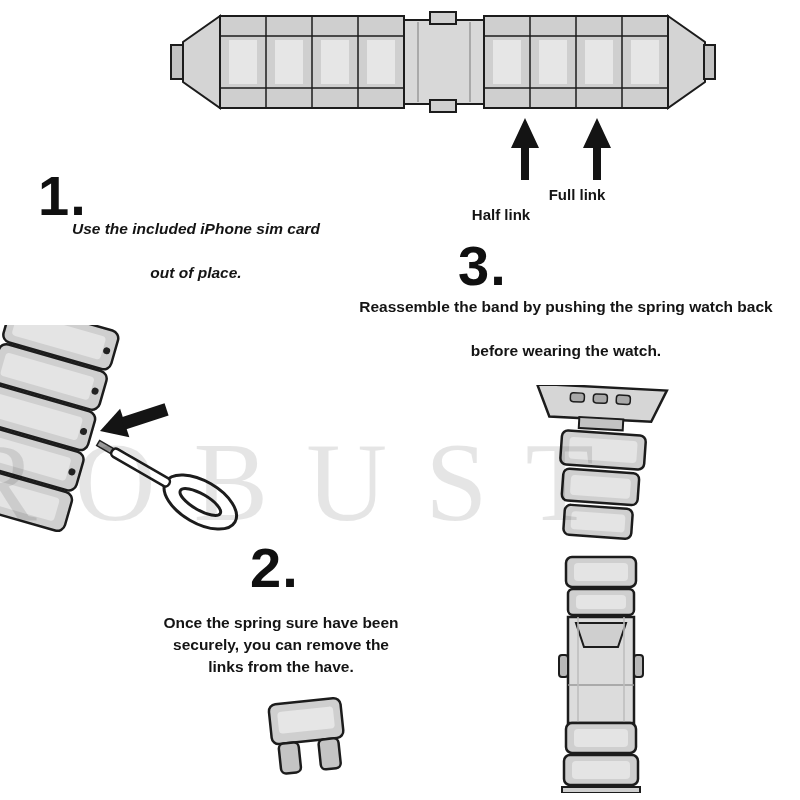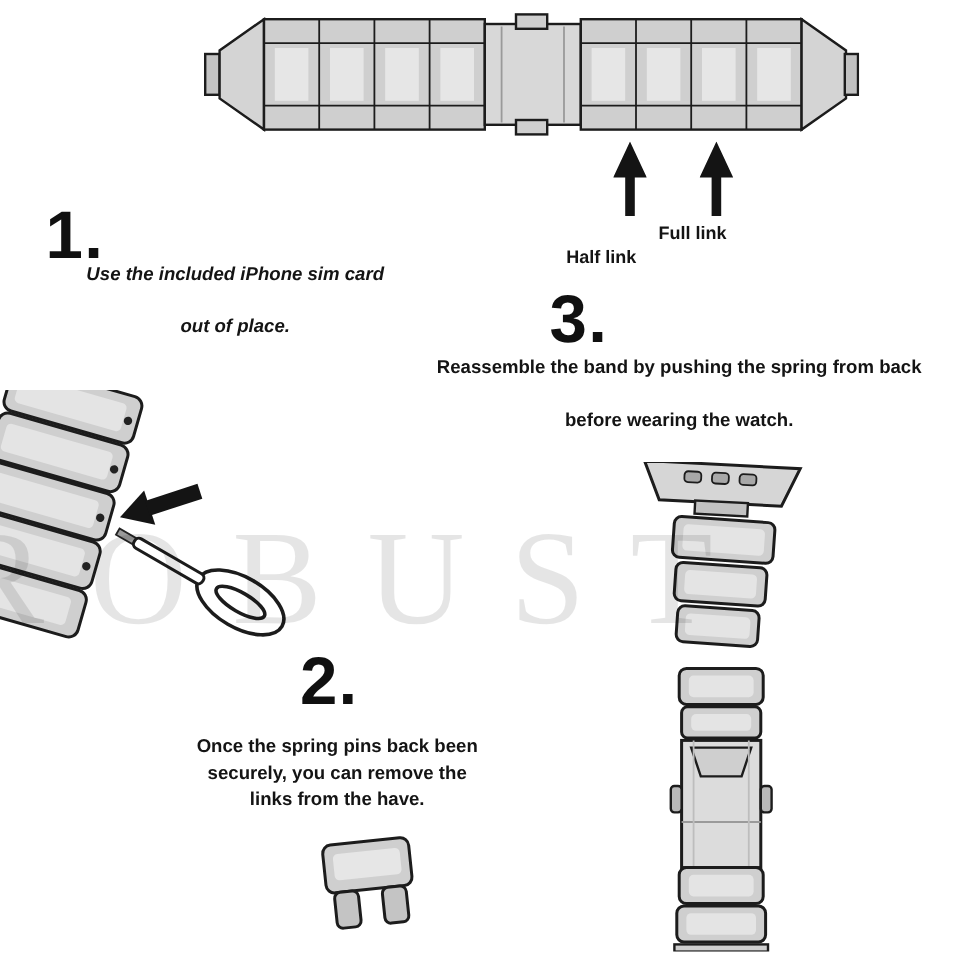--- a/index.html
+++ b/index.html
@@ -113,21 +113,21 @@
 
   <div class="abs step-number" style="left:38px; top:163px;">1.</div>
   <div class="abs step-text" style="left:50px; top:218px; width:292px;font-style:italic;">
     <span>Use the included iPhone sim card</span><br>
     <br>
     <span>out of place.</span>
   </div>
 
   <div class="abs step-number" style="left:458px; top:233px;">3.</div>
   <div class="abs step-text" style="left:340px; top:296px; width:452px;">
-    <span>Reassemble the band by pushing the spring from back</span><br>
+    <span>Reassemble the band by pushing the spring watch back</span><br>
     <br>
     <span>before wearing the watch.</span>
   </div>
 
   <svg class="abs" style="left:0px; top:325px;" width="280" height="235" viewBox="0 0 280 235">
     <g transform="rotate(16 50 100)">
       <g>
         <rect x="-20" y="-8" width="112" height="40" rx="8" fill="#cfcfcf" stroke="#1c1c1c" stroke-width="2.5"></rect>
         <rect x="-12" y="0" width="92" height="24" rx="4" fill="#e4e4e4"></rect>
         <rect x="-20" y="34" width="112" height="40" rx="8" fill="#cfcfcf" stroke="#1c1c1c" stroke-width="2.5"></rect>
@@ -157,21 +157,21 @@
       <ellipse cx="102" cy="0" rx="40" ry="21" fill="#ffffff" stroke="#1c1c1c" stroke-width="3"></ellipse>
       <ellipse cx="102" cy="0" rx="23" ry="8" fill="#ffffff" stroke="#1c1c1c" stroke-width="3"></ellipse>
       <rect x="0" y="-4.5" width="66" height="9" rx="4" fill="#ffffff" stroke="#1c1c1c" stroke-width="2.5"></rect>
     </g>
   </svg>
 
   <div class="watermark">ROBUST</div>
 
   <div class="abs step-number" style="left:250px; top:535px;">2.</div>
   <div class="abs step-text" style="left:125px; top:612px; width:312px;">
-    <span>Once the spring pins back been</span><br>
+    <span>Once the spring sure have been</span><br>
     <span>securely, you can remove the</span><br>
     <span>links from the have.</span>
   </div>
 
   <svg class="abs" style="left:258px; top:693px;" width="100" height="92" viewBox="0 0 100 92">
     <g transform="rotate(-6 50 46)">
       <rect x="14" y="8" width="72" height="40" rx="7" fill="#cfcfcf" stroke="#1c1c1c" stroke-width="2.5"></rect>
       <rect x="22" y="16" width="56" height="22" rx="4" fill="#e6e6e6"></rect>
       <rect x="20" y="48" width="20" height="30" rx="5" fill="#c4c4c4" stroke="#1c1c1c" stroke-width="2.5"></rect>
       <rect x="60" y="48" width="20" height="30" rx="5" fill="#c4c4c4" stroke="#1c1c1c" stroke-width="2.5"></rect>

